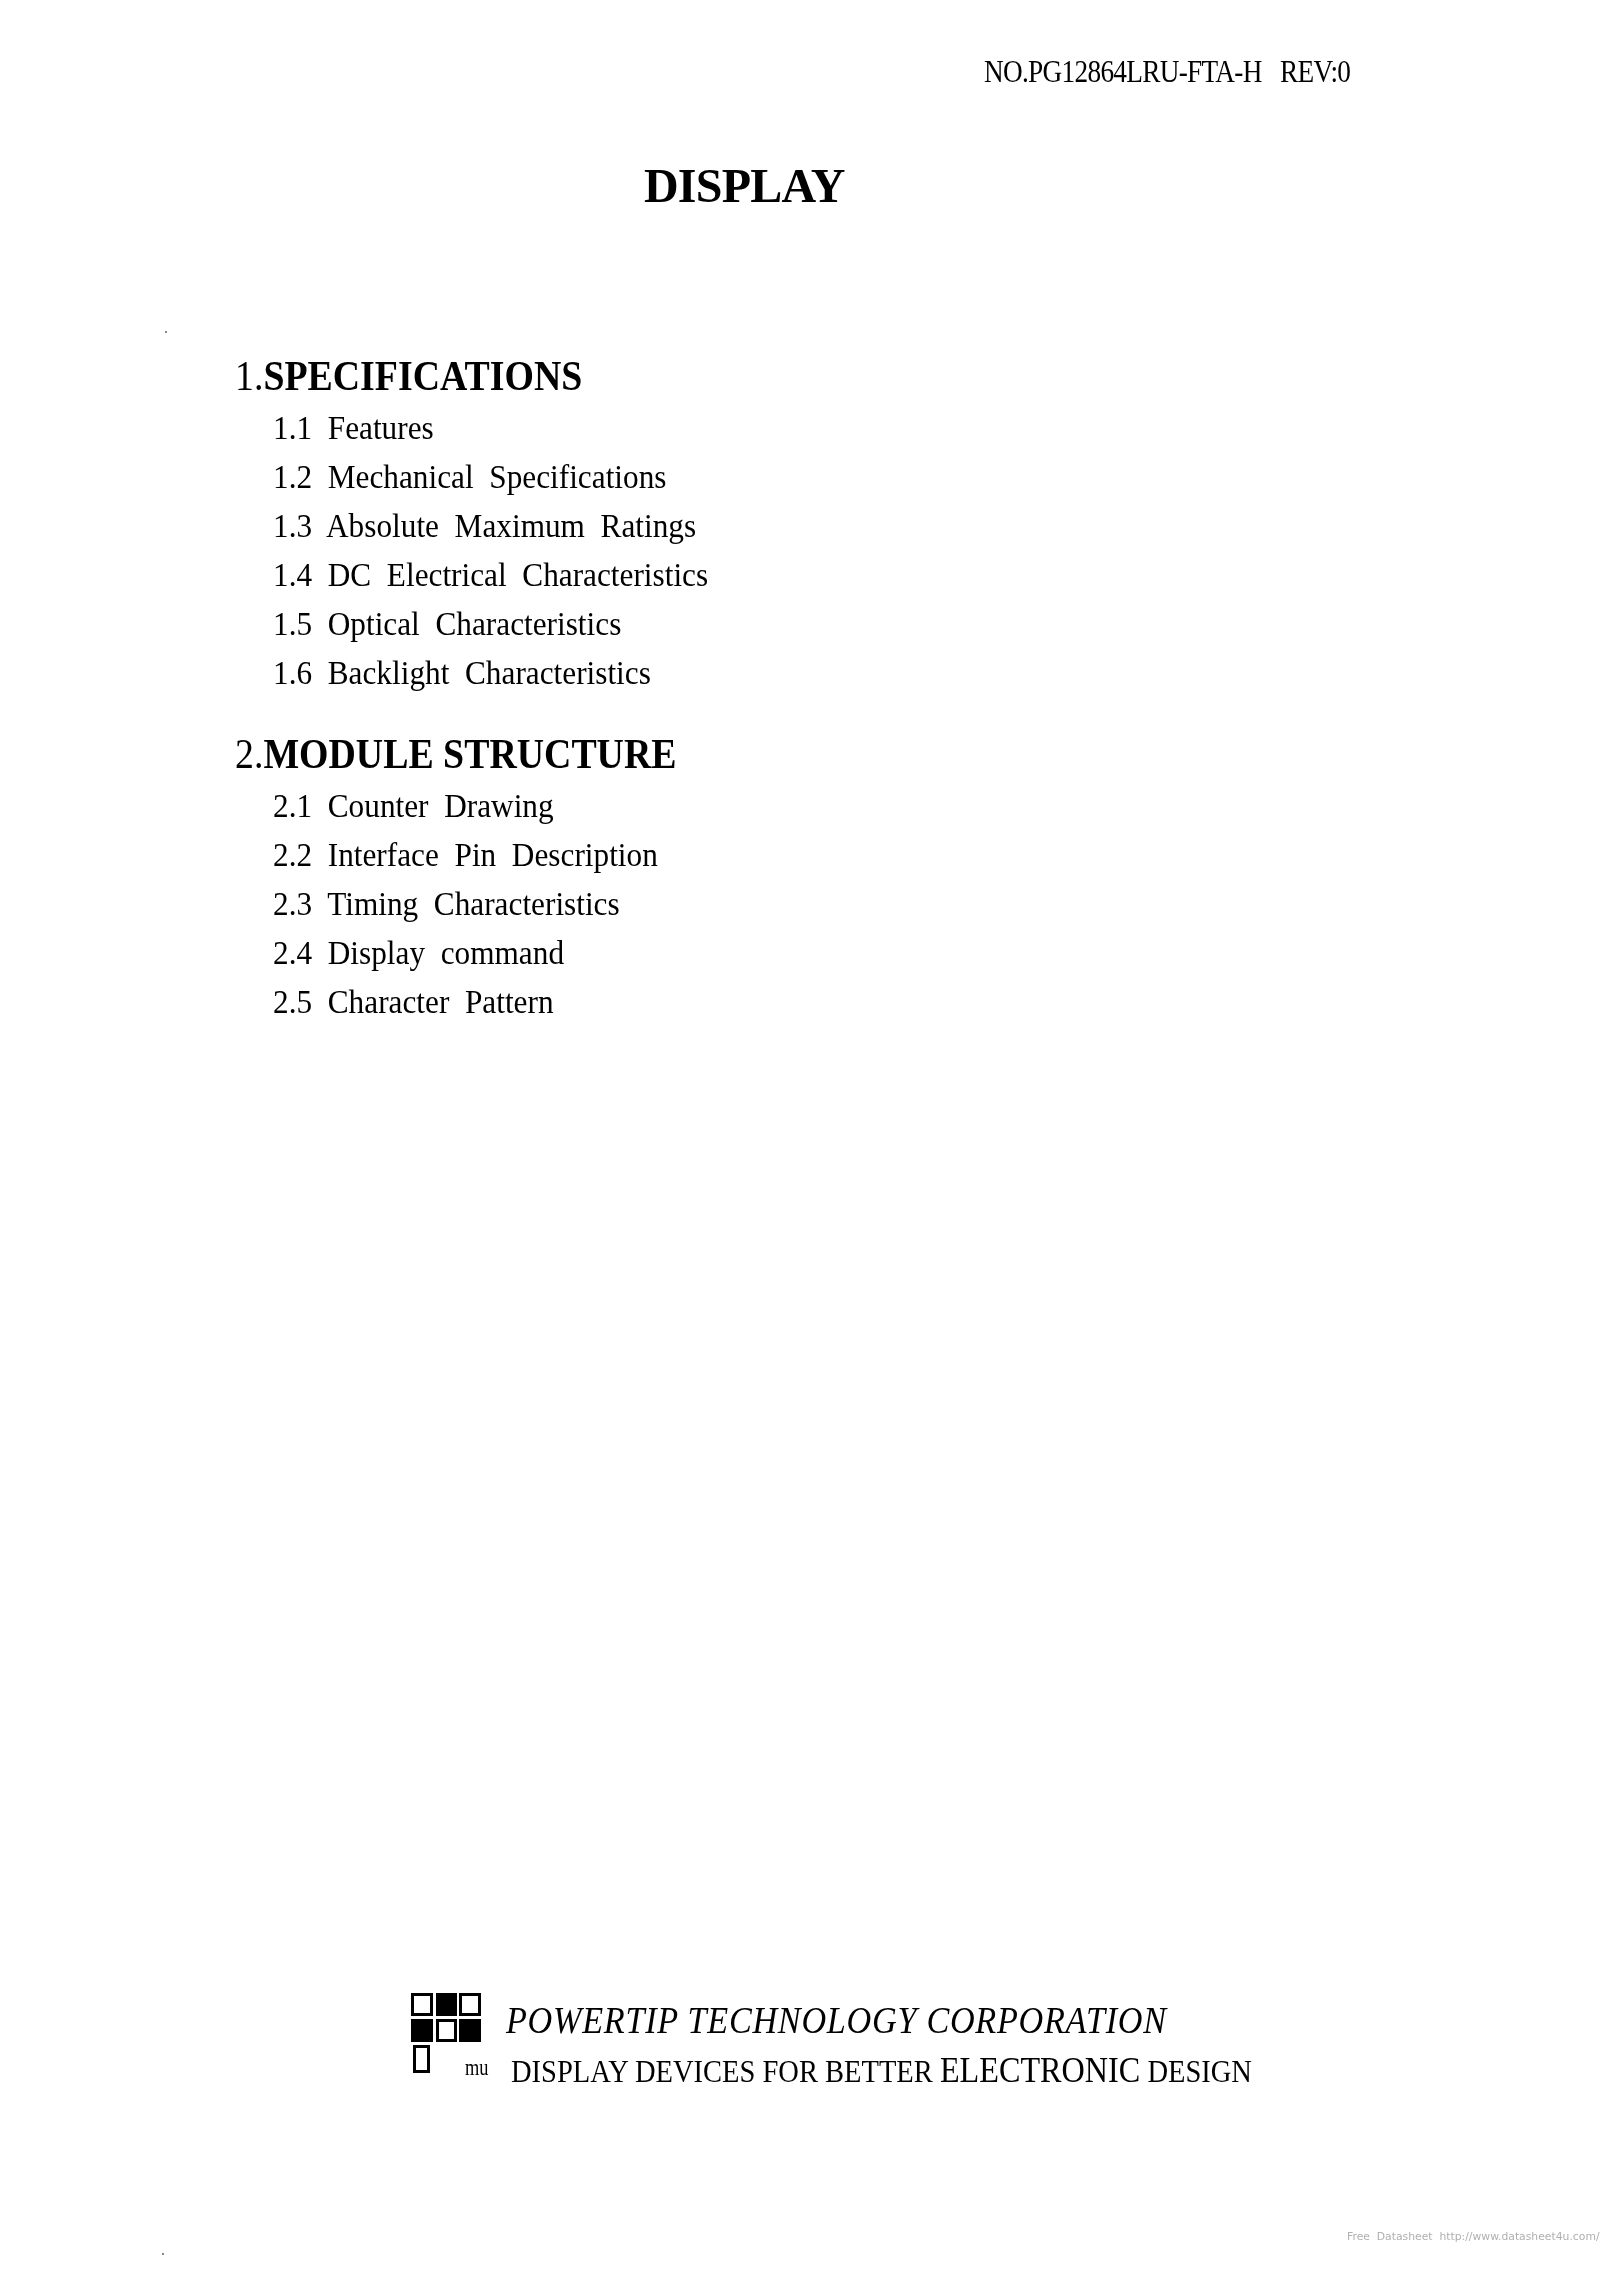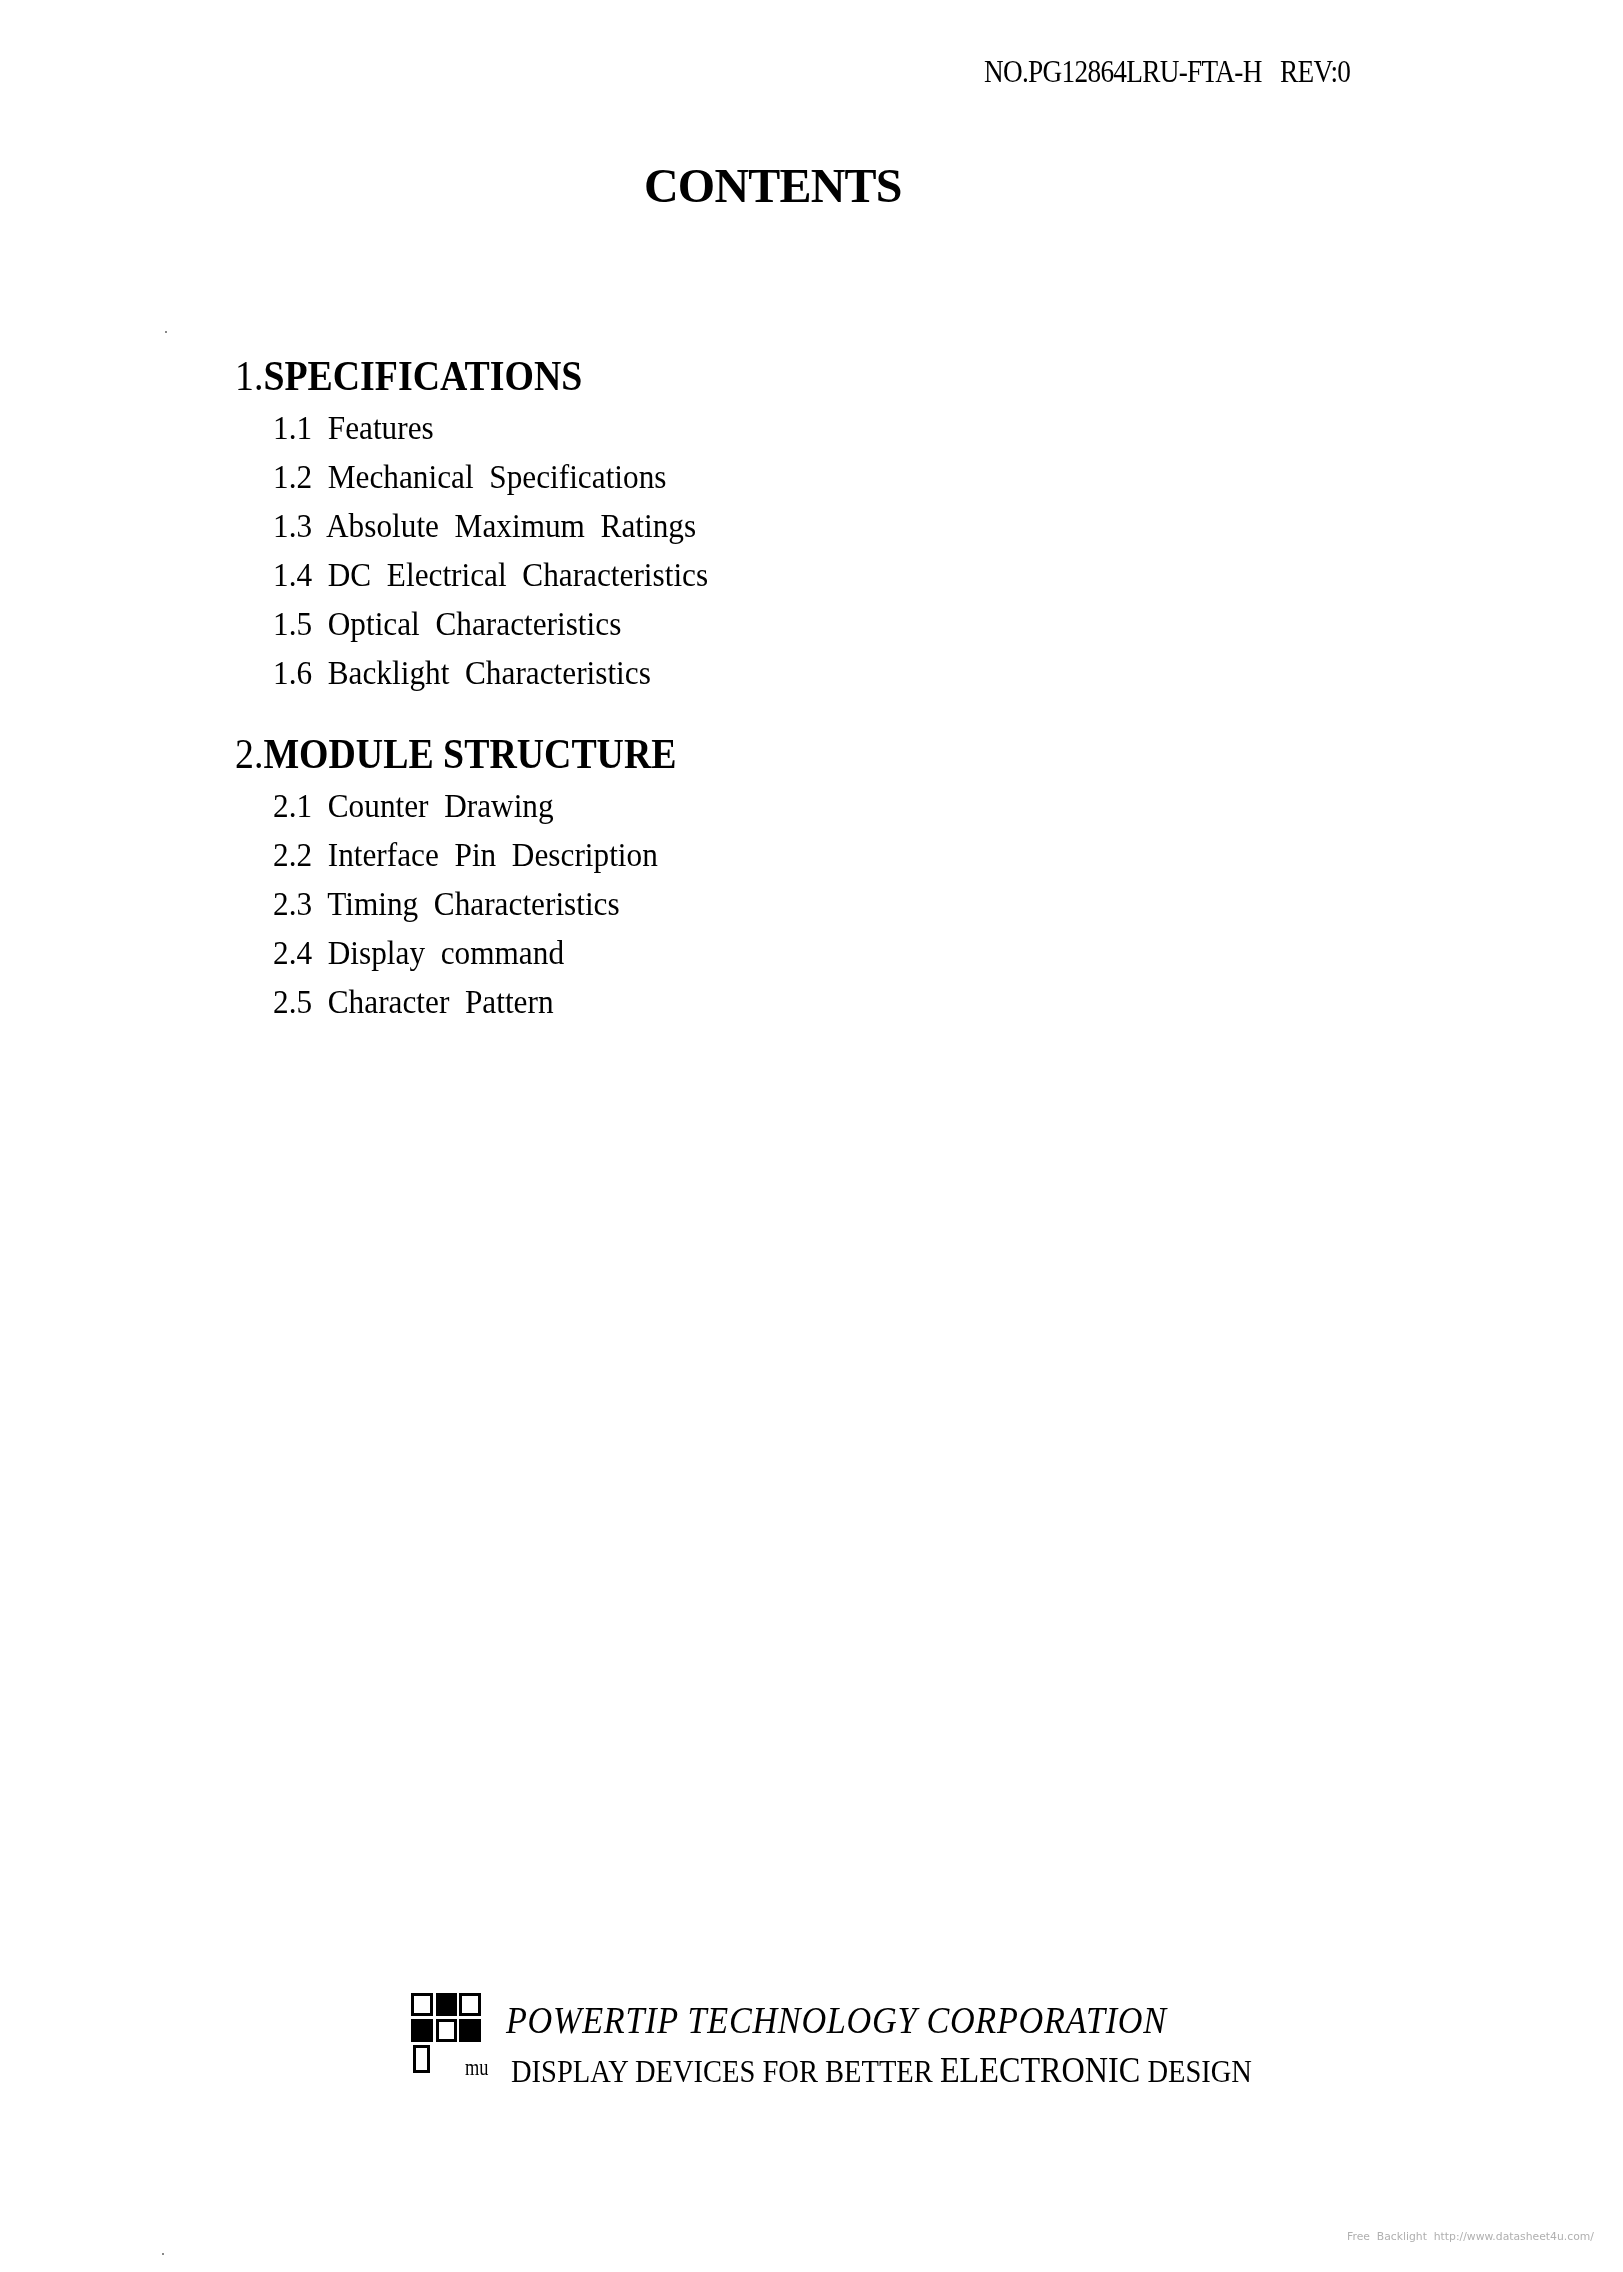--- a/index.html
+++ b/index.html
@@ -56,21 +56,21 @@
     font-family: "DejaVu Sans", sans-serif; font-size: 10.8px; color: #b0b0b0;
     white-space: pre;
   }
   .speck { position: absolute; width: 1.5px; height: 2.3px; background: #888; }
 </style>
 </head>
 <body>
 
 <div class="doc-number"><span>NO.PG12864LRU-FTA-H</span>   <span>REV:0</span></div>
 
-<div class="page-title">CONTENTS</div>
+<div class="page-title">DISPLAY</div>
 
 <div class="section" id="sec1">
   <div class="section-heading"><span class="num">1.</span><span class="label">SPECIFICATIONS</span></div>
   <ul class="toc-list">
     <li class="toc-item"><span>1.1</span>  <span>Features</span></li>
     <li class="toc-item"><span>1.2</span>  <span>Mechanical  Specifications</span></li>
     <li class="toc-item"><span>1.3</span>  <span>Absolute  Maximum  Ratings</span></li>
     <li class="toc-item"><span>1.4</span>  <span>DC  Electrical  Characteristics</span></li>
     <li class="toc-item"><span>1.5</span>  <span>Optical  Characteristics</span></li>
     <li class="toc-item"><span>1.6</span>  <span>Backlight  Characteristics</span></li>
@@ -96,17 +96,17 @@
     <div class="cell fill" style="left:0;top:26px;"></div>
     <div class="cell" style="left:24.6px;top:26px;"></div>
     <div class="cell fill" style="left:48px;top:26px;"></div>
     <div class="cell" style="left:1.5px;top:52px;width:17px;height:28px;"></div>
   </div>
   <div class="company">POWERTIP  TECHNOLOGY  CORPORATION</div>
   <div class="mu">mu</div>
   <div class="tagline" style="left:100px;"><span>DISPLAY DEVICES FOR BETTER </span><span class="big">ELECTRONIC</span><span> DESIGN</span></div>
 </div>
 
-<div class="watermark">Free  Backlight  http://www.datasheet4u.com/</div>
+<div class="watermark">Free  Datasheet  http://www.datasheet4u.com/</div>
 
 <div class="speck" style="left:165px;top:331px;"></div>
 <div class="speck" style="left:162px;top:2253px;"></div>
 
 
 </body></html>

